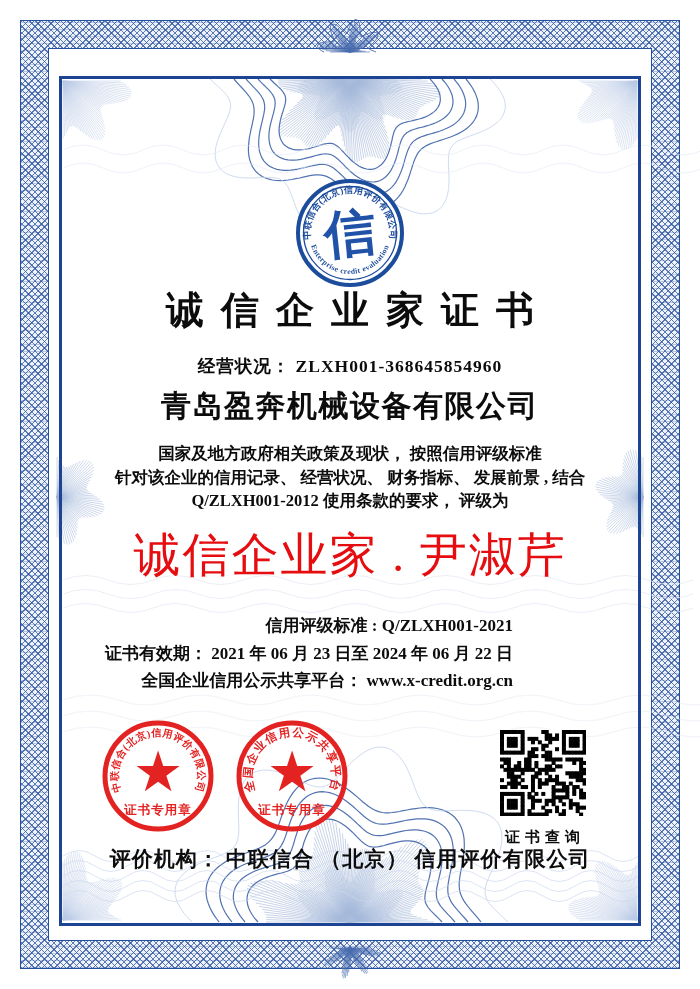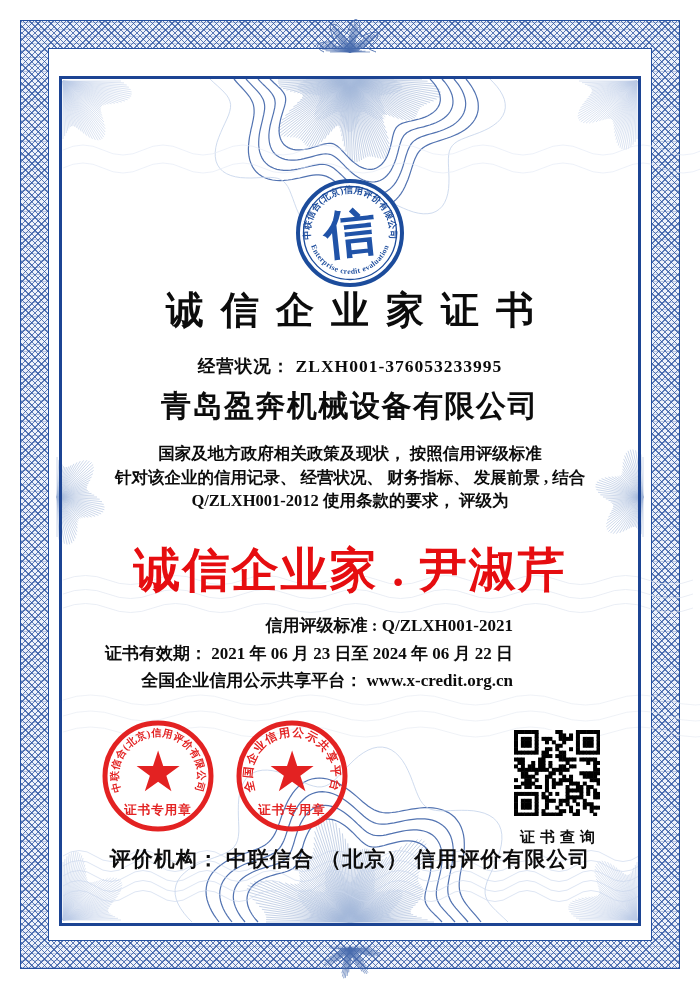--- a/index.html
+++ b/index.html
@@ -27,26 +27,26 @@
   .wm{position:absolute;left:0;top:0;width:700px;height:989px;z-index:2;pointer-events:none;}
   .content{position:absolute;inset:0;z-index:4;}
   .abs{position:absolute;}
   .center{left:0;right:0;text-align:center;}
   .logo{left:294px;top:177px;width:112px;height:112px;}
   .title{top:285px;font-size:38px;font-weight:bold;letter-spacing:17px;text-indent:17px;}
   .subtitle{top:325px;font-size:19px;font-weight:bold;letter-spacing:.5px;}
   .certno{top:354px;font-size:17.5px;font-weight:bold;letter-spacing:1px;}
   .company{top:386px;font-size:30px;font-weight:bold;letter-spacing:1.5px;}
   .body-text{top:442px;font-size:16.5px;font-weight:bold;line-height:23.5px;}
-  .award{top:524px;font-size:47px;font-weight:bold;color:#e60d10;letter-spacing:2px;white-space:nowrap;margin-top:15px;}
+  .award{top:524px;font-size:47px;font-weight:normal;color:#e60d10;letter-spacing:2px;white-space:nowrap;}
   .info{left:105px;top:612px;font-size:17px;font-weight:bold;line-height:27.5px;white-space:nowrap;text-align:right;}
   .seal{top:719px;width:114px;height:114px;}
   .seal-left{left:101px;}
   .seal-right{left:235px;}
-  .qr-block{left:500px;top:730px;width:100px;text-align:right;}
+  .qr-block{left:500px;top:730px;width:100px;text-align:left;}
   .qr-label{margin-top:8px;font-size:15px;font-weight:bold;letter-spacing:5px;text-indent:5px;}
   .issuer{top:845px;font-size:21px;font-weight:bold;letter-spacing:1px;}
   .logo-arc-cn{font-size:9px;font-weight:bold;fill:#1c4c9c;letter-spacing:.4px;}
   .logo-arc-en{font-size:7.6px;font-weight:bold;fill:#1c4c9c;letter-spacing:.4px;}
   .logo-glyph{font-size:52px;font-weight:bold;fill:#2053a8;}
   .seal-arc{font-size:10px;font-weight:bold;fill:#e32222;letter-spacing:.6px;}
   .seal-arc-wide{font-size:11.5px;font-weight:bold;fill:#e32222;letter-spacing:1.5px;}
   .seal-bottom{font-size:12.5px;font-weight:bold;fill:#e32222;letter-spacing:1px;}
   .seal-star{font-size:56px;fill:#e32222;}
 </style>
@@ -114,21 +114,21 @@
       </text>
       <text class="logo-arc-en" text-anchor="middle">
         <textPath href="#logoArcBot" startOffset="50%">Enterprise credit evaluation</textPath>
       </text>
     </svg>
 
     <div class="abs center title">诚信企业家证书</div>
 
     <div class="abs center certno">
       <span>经营状况：</span>
-      <span>ZLXH001-376053233995</span>
+      <span>ZLXH001-368645854960</span>
     </div>
 
     <div class="abs center company">青岛盈奔机械设备有限公司</div>
 
     <div class="abs center body-text">
       <div>国家及地方政府相关政策及现状， 按照信用评级标准</div>
       <div>针对该企业的信用记录、 经营状况、 财务指标、 发展前景 , 结合</div>
       <div>Q/ZLXH001-2012 使用条款的要求， 评级为</div>
     </div>
 

